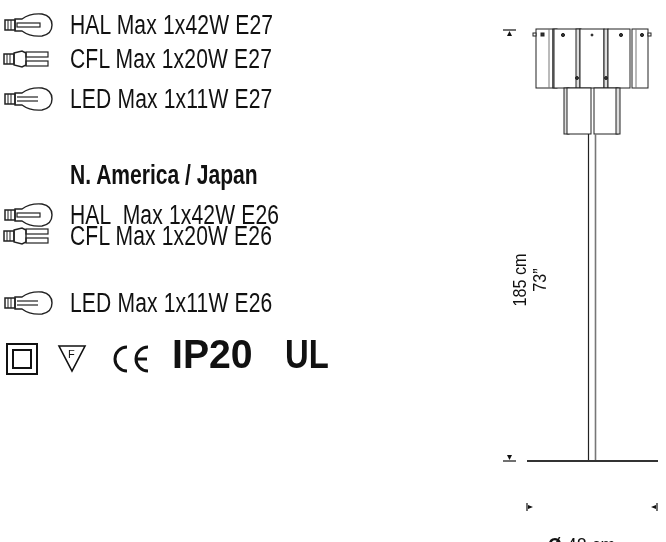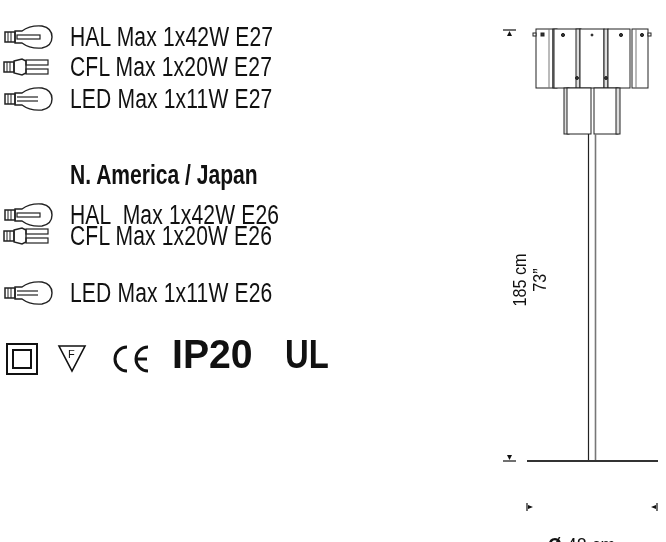--- a/index.html
+++ b/index.html
@@ -38,31 +38,31 @@
     position: absolute; left: 548px; top: 482px;
     font-family: "Liberation Sans", sans-serif; font-size: 21px; color: #111; line-height: 25px;
     transform: scaleX(0.85); transform-origin: left top; white-space: pre;
   }
   .dim-diam .sym { font-weight: bold; }
 </style>
 </head>
 <body>
 
 <div>
-  <div class="spec-row" style="top:20px;">
+  <div class="spec-row" style="top:8px;">
     <svg class="bulb-icon" viewBox="0 0 58 30">
       <rect x="5" y="10" width="10" height="10" fill="none" stroke="#222" stroke-width="1.5"></rect>
       <line x1="8" y1="10" x2="8" y2="20" stroke="#222"></line>
         <line x1="11" y1="10" x2="11" y2="20" stroke="#222"></line>
       <path d="M15 9 L22 9 Q30 3 42 4 Q52 6 52 15 Q52 24 42 26 Q30 27 22 21 L15 21 Z" fill="none" stroke="#222" stroke-width="1.4"></path>
       <rect x="17" y="13" width="23" height="4" fill="none" stroke="#222" stroke-width="1.2"></rect>
     </svg>
     <span class="spec-text">HAL Max 1x42W E27</span>
   </div>
-  <div class="spec-row" style="top:50px;">
+  <div class="spec-row" style="top:42px;">
     <svg class="bulb-icon" viewBox="0 0 58 30">
       <rect x="4" y="10" width="10" height="10" fill="none" stroke="#222" stroke-width="1.5"></rect>
       <line x1="7" y1="10" x2="7" y2="20" stroke="#222"></line>
         <line x1="10" y1="10" x2="10" y2="20" stroke="#222"></line>
       <path d="M14 9 L22 7 L26 9 L26 21 L22 23 L14 21 Z" fill="none" stroke="#222" stroke-width="1.4"></path>
       <rect x="26" y="8" width="22" height="5" fill="none" stroke="#222" stroke-width="1.2"></rect>
       <rect x="26" y="17" width="22" height="5" fill="none" stroke="#222" stroke-width="1.2"></rect>
     </svg>
     <span class="spec-text">CFL Max 1x20W E27</span>
   </div>
@@ -96,21 +96,21 @@
     <svg class="bulb-icon" viewBox="0 0 58 30">
       <rect x="4" y="10" width="10" height="10" fill="none" stroke="#222" stroke-width="1.5"></rect>
       <line x1="7" y1="10" x2="7" y2="20" stroke="#222"></line>
         <line x1="10" y1="10" x2="10" y2="20" stroke="#222"></line>
       <path d="M14 9 L22 7 L26 9 L26 21 L22 23 L14 21 Z" fill="none" stroke="#222" stroke-width="1.4"></path>
       <rect x="26" y="8" width="22" height="5" fill="none" stroke="#222" stroke-width="1.2"></rect>
       <rect x="26" y="17" width="22" height="5" fill="none" stroke="#222" stroke-width="1.2"></rect>
     </svg>
     <span class="spec-text">CFL Max 1x20W E26</span>
   </div>
-  <div class="spec-row" style="top:276px;text-decoration:underline;">
+  <div class="spec-row" style="top:286px;text-decoration:underline;">
     <svg class="bulb-icon" viewBox="0 0 58 30">
       <rect x="5" y="10" width="10" height="10" fill="none" stroke="#222" stroke-width="1.5"></rect>
       <line x1="8" y1="10" x2="8" y2="20" stroke="#222"></line>
         <line x1="11" y1="10" x2="11" y2="20" stroke="#222"></line>
       <path d="M15 9 L22 9 Q30 3 42 4 Q52 6 52 15 Q52 24 42 26 Q30 27 22 21 L15 21 Z" fill="none" stroke="#222" stroke-width="1.4"></path>
       <line x1="17" y1="13" x2="38" y2="13" stroke="#222" stroke-width="1.2"></line>
       <line x1="17" y1="17" x2="38" y2="17" stroke="#222" stroke-width="1.2"></line>
     </svg>
     <span class="spec-text">LED Max 1x11W E26</span>
   </div>

